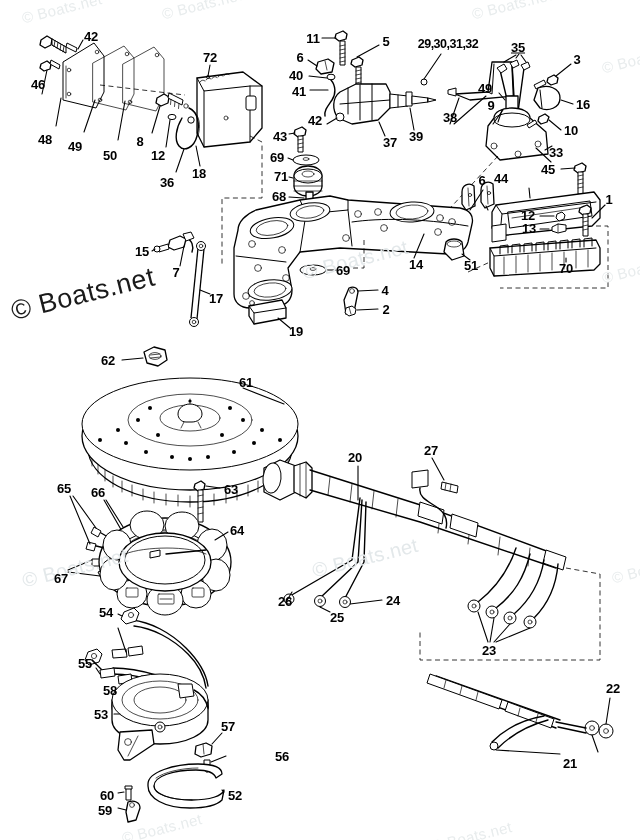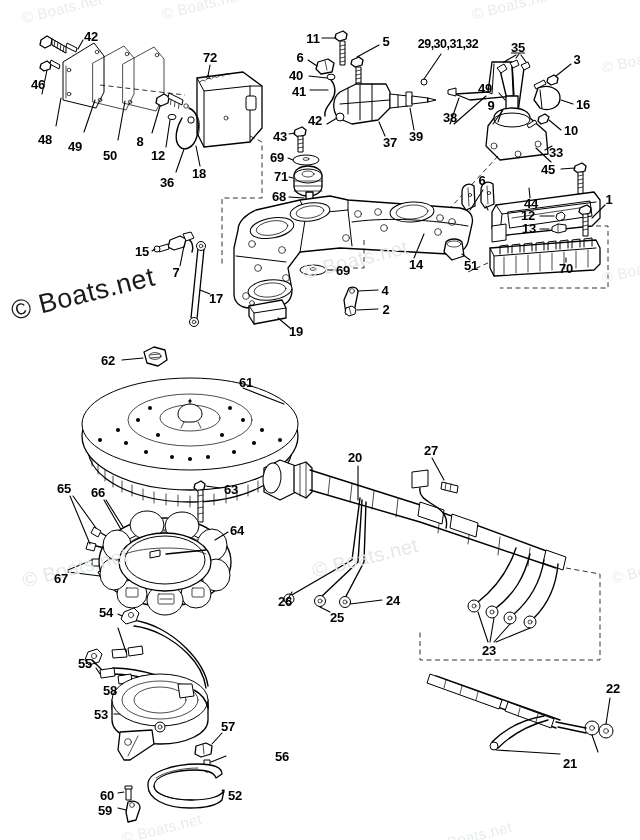--- a/index.html
+++ b/index.html
@@ -816,21 +816,21 @@
       <div class="lbl" style="left: 556px; top: 152px;">33</div>
       <div class="lbl" style="left: 75px; top: 146px;">49</div>
       <div class="lbl" style="left: 158px; top: 155px;">12</div>
       <div class="lbl" style="left: 277px; top: 157px;">69</div>
       <div class="lbl" style="left: 548px; top: 169px;">45</div>
       <div class="lbl" style="left: 110px; top: 155px;">50</div>
       <div class="lbl" style="left: 167px; top: 182px;">36</div>
       <div class="lbl" style="left: 199px; top: 173px;">18</div>
       <div class="lbl" style="left: 281px; top: 176px;">71</div>
       <div class="lbl" style="left: 482px; top: 180px;">6</div>
-      <div class="lbl" style="left: 531px; top: 178px; margin-top: 25px;">44</div>
+      <div class="lbl" style="left: 501px; top: 178px;">44</div>
       <div class="lbl" style="left: 279px; top: 196px;">68</div>
       <div class="lbl" style="left: 609px; top: 199px;">1</div>
       <div class="lbl" style="left: 528px; top: 215px;">12</div>
       <div class="lbl" style="left: 529px; top: 228px;">13</div>
       <div class="lbl" style="left: 142px; top: 251px;">15</div>
       <div class="lbl" style="left: 416px; top: 264px;">14</div>
       <div class="lbl" style="left: 471px; top: 265px;">51</div>
       <div class="lbl" style="left: 566px; top: 268px;">70</div>
       <div class="lbl" style="left: 176px; top: 272px;">7</div>
       <div class="lbl" style="left: 343px; top: 270px;">69</div>

